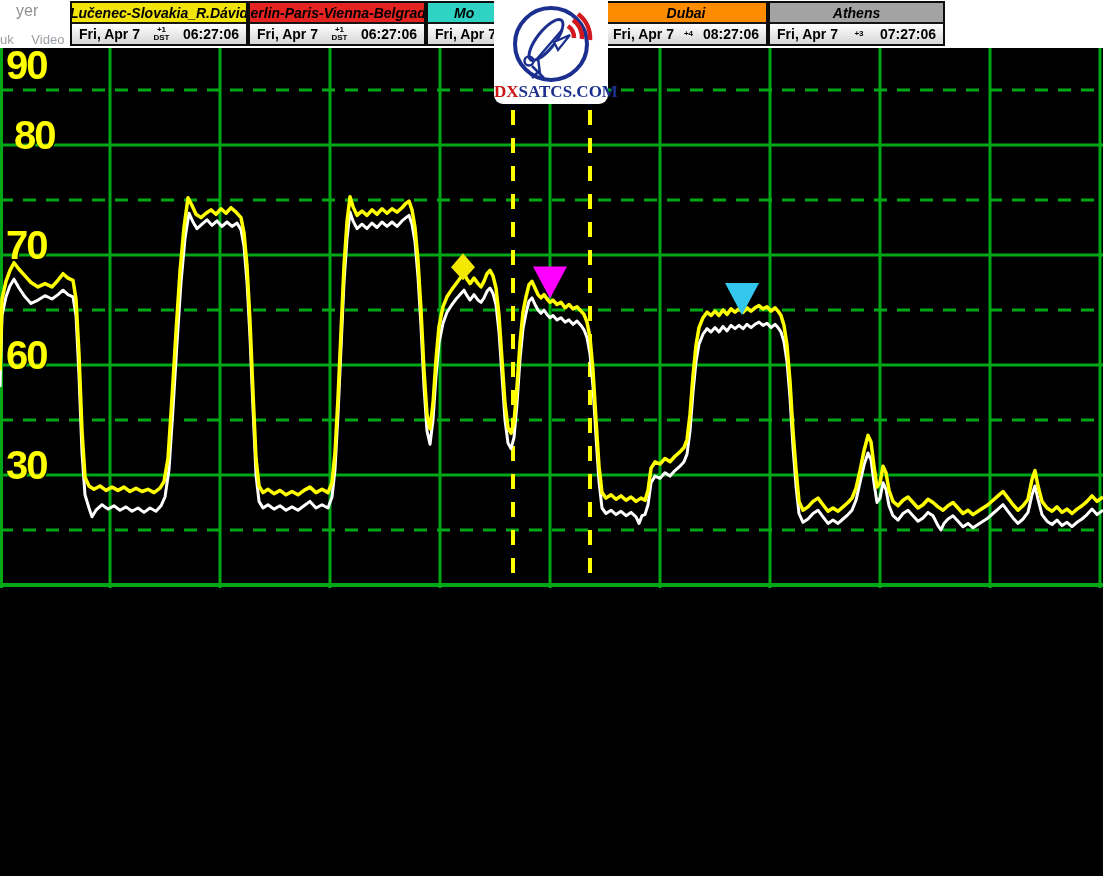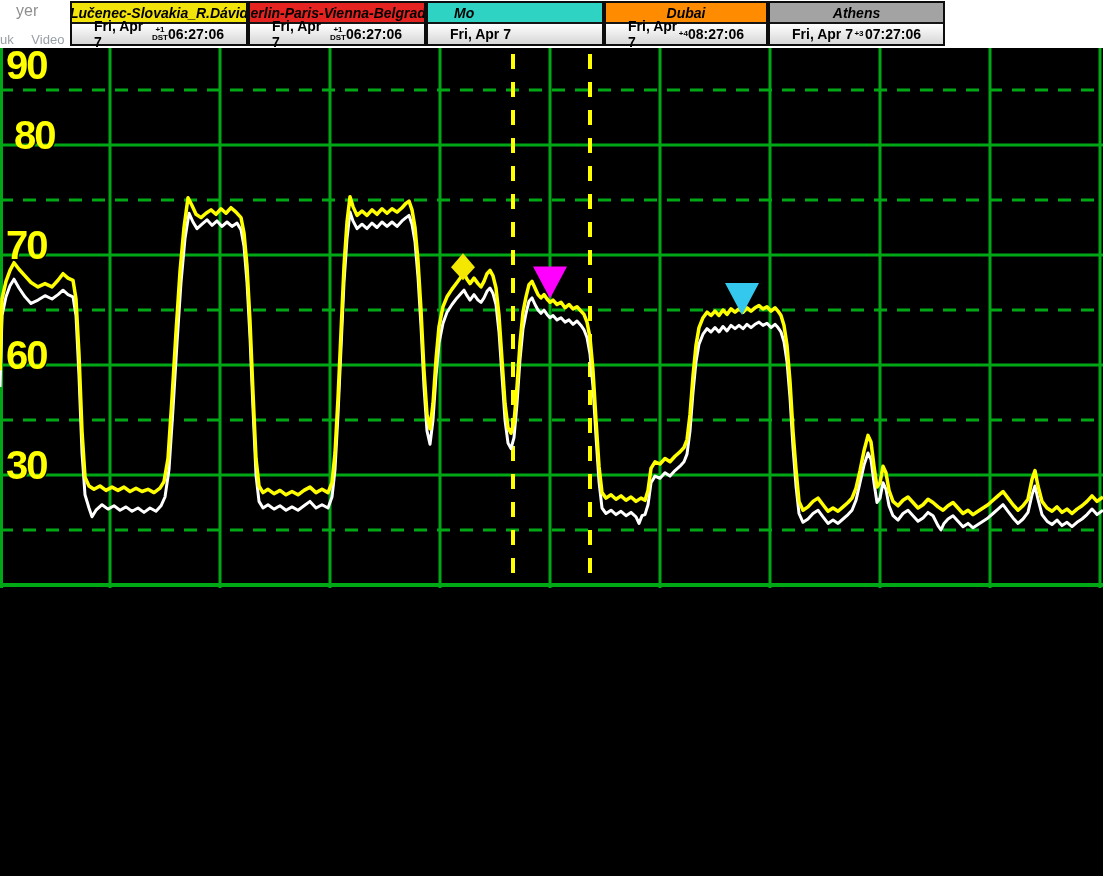--- a/index.html
+++ b/index.html
@@ -13,21 +13,21 @@
   .topbar{position:absolute;left:0;top:0;width:1103px;height:48px;background:#fff;}
   .remnant-top{position:absolute;left:16px;top:2px;font-size:16px;color:#8f8f8f;}
   .remnant-menu{position:absolute;left:0;top:32px;font-size:13px;color:#9aa0a6;}
   .remnant-menu span{margin-right:14px;text-align:center;}
   .clock{position:absolute;top:1px;height:45px;border:2px solid #0d0d0d;background:#8b5cf6;box-sizing:border-box;}
   .clock-header{height:19px;display:flex;align-items:center;justify-content:center;
                 font-style:italic;font-weight:bold;font-size:14px;color:#000;
                 border-bottom:2px solid #151515;white-space:nowrap;overflow:hidden;}
   .clock-header.left-align{justify-content:flex-start;padding-left:26px;}
   .clock-body{height:20px;display:flex;align-items:center;justify-content:space-between;
-              padding:0 22px;background:linear-gradient(#ffffff,#d6d6d6);
+              padding:0 7px;background:linear-gradient(#ffffff,#d6d6d6);
               font-weight:bold;font-size:14px;color:#000;}
   .tz{display:flex;flex-direction:column;align-items:center;font-size:8px;line-height:8px;font-weight:bold;}
   .c0{left:70px;width:178px;} .c1{left:248px;width:178px;} .c2{left:426px;width:178px;}
   .c3{left:604px;width:164px;} .c4{left:768px;width:177px;}
   
   .logo{position:absolute;left:494px;top:0;width:114px;height:104px;background:#fff;
         border-radius:0 0 9px 9px;z-index:30;text-align:center;}
   .logo-text{position:absolute;left:0;bottom:2px;width:100%;
              font-family:"Liberation Serif",serif;font-weight:bold;font-size:17px;letter-spacing:0;}
   .logo-dx{color:#CC1414;} .logo-rest{color:#1B2F8F;}
@@ -144,20 +144,34 @@
       </svg>
     <div id="ylabels">
         <span class="ylab" style="top: -2px;">90</span>
         <span class="ylab" style="top: 68px; margin-left: 8px;">80</span>
         <span class="ylab" style="top: 178px;">70</span>
         <span class="ylab" style="top: 288px;">60</span>
         <span class="ylab" style="top: 398px;">30</span>
       </div>
   </div>
 
+  <div class="logo">
+    <svg width="114" height="86" viewBox="0 0 114 86">
+      <circle cx="57" cy="44" r="36" fill="#fff" stroke="#1B2F8F" stroke-width="4"></circle>
+      <ellipse cx="52" cy="40" rx="9" ry="25" fill="#fff" stroke="#1B2F8F" stroke-width="3" transform="rotate(38 52 40)"></ellipse>
+      <line x1="42" y1="60" x2="68" y2="30" stroke="#1B2F8F" stroke-width="2.5"></line>
+      <path d="M60 42 L76 35 L64 50 Z" fill="#fff" stroke="#1B2F8F" stroke-width="2.2"></path>
+      <circle cx="35" cy="61" r="4.5" fill="none" stroke="#1B2F8F" stroke-width="2.5"></circle>
+      <path d="M38 66 L44 72 M44 58 L46 74 M38 78 L44 72 L50 78" fill="none" stroke="#1B2F8F" stroke-width="2.5"></path>
+      <path d="M84 14 A30 30 0 0 1 96 40" fill="none" stroke="#D31920" stroke-width="4.5"></path>
+      <path d="M79 20 A22 22 0 0 1 88 39" fill="none" stroke="#D31920" stroke-width="4.5"></path>
+      <path d="M74 26 A14 14 0 0 1 80 38" fill="none" stroke="#D31920" stroke-width="4.5"></path>
+    </svg>
+    <div class="logo-text"><span class="logo-dx">DX</span><span class="logo-rest">SATCS.COM</span></div>
+  </div>
 
   <div class="bottom">
     
     
 
     
     
 
     
     

